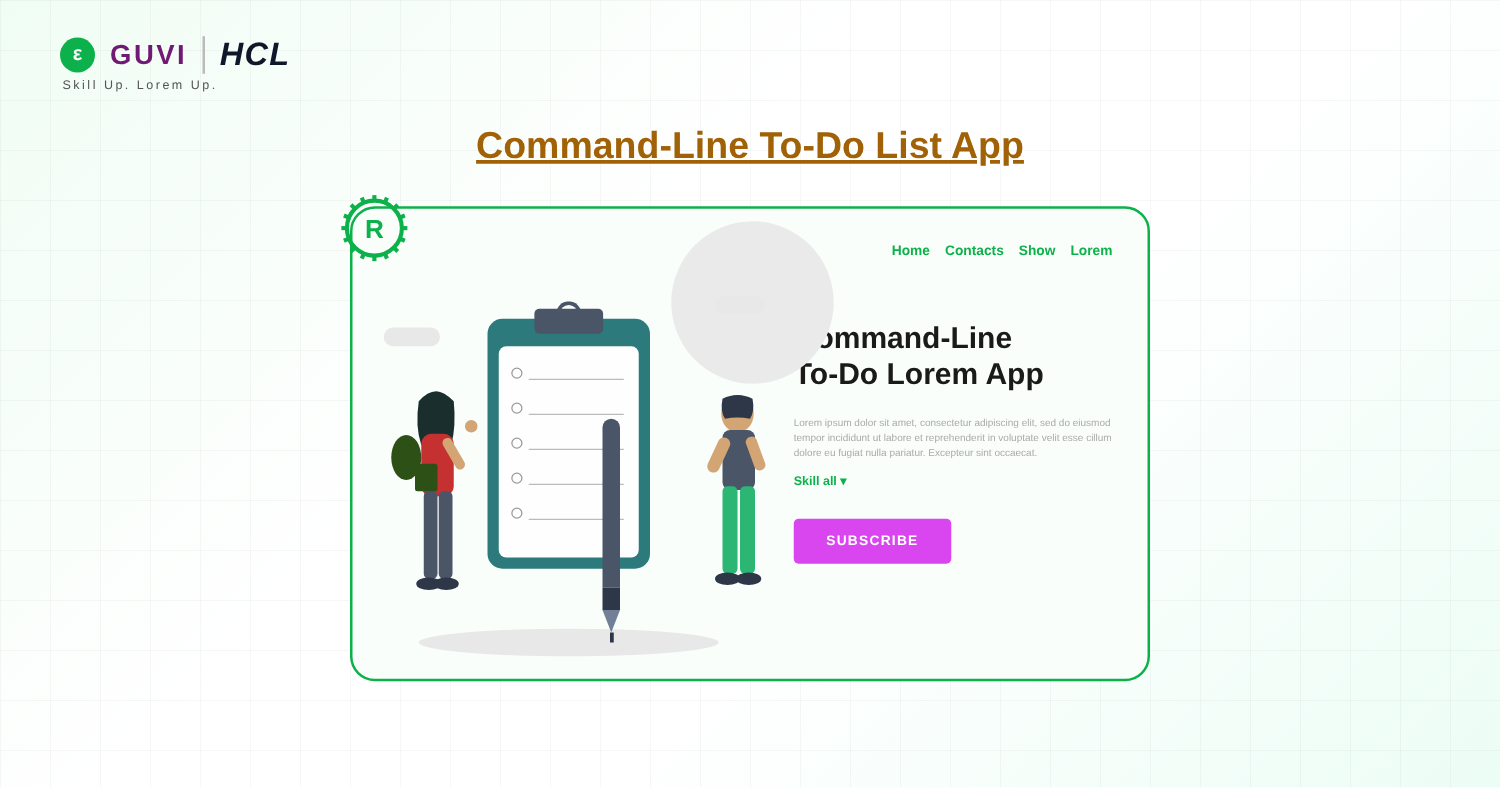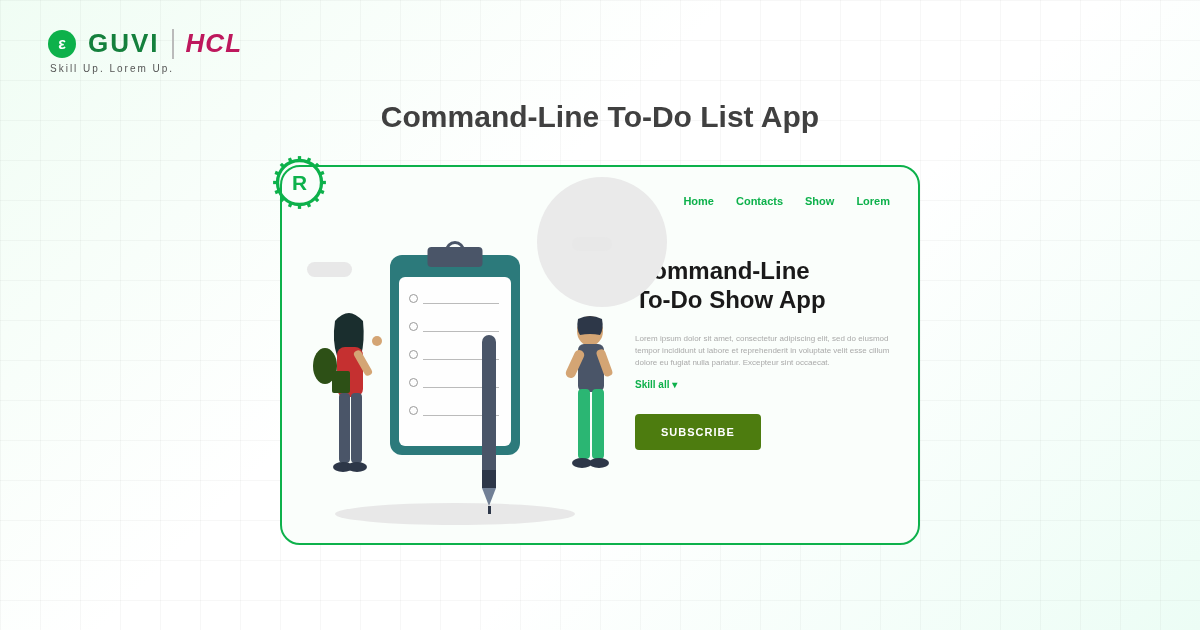--- a/index.html
+++ b/index.html
@@ -37,52 +37,53 @@
       background: #0db14b;
       border-radius: 50%;
       display: flex;
       align-items: center;
       justify-content: center;
       color: white;
       font-weight: bold;
       font-size: 16px;
     }
     .guvi-text {
-      font-size: 26px;
+      font-size: 22px;
       font-weight: 800;
       letter-spacing: 2px;
-      color: #15803d;
+      color: #701a75;
     }
     .divider {
       width: 2px;
       height: 30px;
       background: #bbb;
     }
     .hcl-text {
       font-size: 26px;
       font-weight: 900;
       font-style: italic;
-      color: #be185d;
+      color: #0f172a;
       letter-spacing: 1px;
     }
     .tagline {
       font-size: 10px;
       letter-spacing: 2px;
       color: #555;
       margin-top: 4px;
       margin-left: 2px;
     }
     .main-title {
       position: absolute;
       top: 100px;
       left: 50%;
       transform: translateX(-50%);
       font-size: 30px;
       font-weight: 700;
-      color: #404040;
+      color: #a16207;
+      text-decoration: underline;
     }
     .card {
       position: absolute;
       top: 165px;
       left: 50%;
       transform: translateX(-50%);
       width: 640px;
       height: 380px;
       background: #fafefb;
       border: 2px solid #0db14b;
@@ -193,21 +194,21 @@
     .person-left { left: 25px; width: 95px; height: 200px; }
     .person-right { right: -10px; width: 95px; height: 200px; }
     .right-panel {
       flex: 0.85;
       padding: 28px 28px 28px 8px;
       display: flex;
       flex-direction: column;
     }
     .nav {
       display: flex;
-      gap: 22px;
+      gap: 12px;
       justify-content: flex-end;
       margin-bottom: 50px;
     }
     .nav-item {
       font-size: 11px;
       color: #0db14b;
       font-weight: 600;
       cursor: pointer;
     }
     .card-heading {
@@ -224,21 +225,21 @@
       margin-bottom: 10px;
     }
     .show-all {
       font-size: 10px;
       color: #0db14b;
       font-weight: 600;
       margin-bottom: 24px;
       cursor: pointer;
     }
     .subscribe-btn {
-      background: #4d7c0f;
+      background: #d946ef;
       color: white;
       border: none;
       padding: 12px 26px;
       font-size: 11px;
       font-weight: 700;
       letter-spacing: 1px;
       border-radius: 4px;
       cursor: pointer;
       width: fit-content;
     }
@@ -365,19 +366,19 @@
 
   <div class="right-panel">
     <nav class="nav">
       <span class="nav-item">Home</span>
       <span class="nav-item">Contacts</span>
       <span class="nav-item">Show</span>
       <span class="nav-item">Lorem</span>
     </nav>
     <h2 class="card-heading">
       <span>Command-Line</span><br>
-      <span>To-Do Show App</span>
+      <span>To-Do Lorem App</span>
     </h2>
     <p class="card-desc">Lorem ipsum dolor sit amet, consectetur adipiscing elit, sed do eiusmod tempor incididunt ut labore et reprehenderit in voluptate velit esse cillum dolore eu fugiat nulla pariatur. Excepteur sint occaecat.</p>
     <div class="show-all">Skill all ▾</div>
     <button class="subscribe-btn">SUBSCRIBE</button>
   </div>
 </div>
 
 </body></html>

